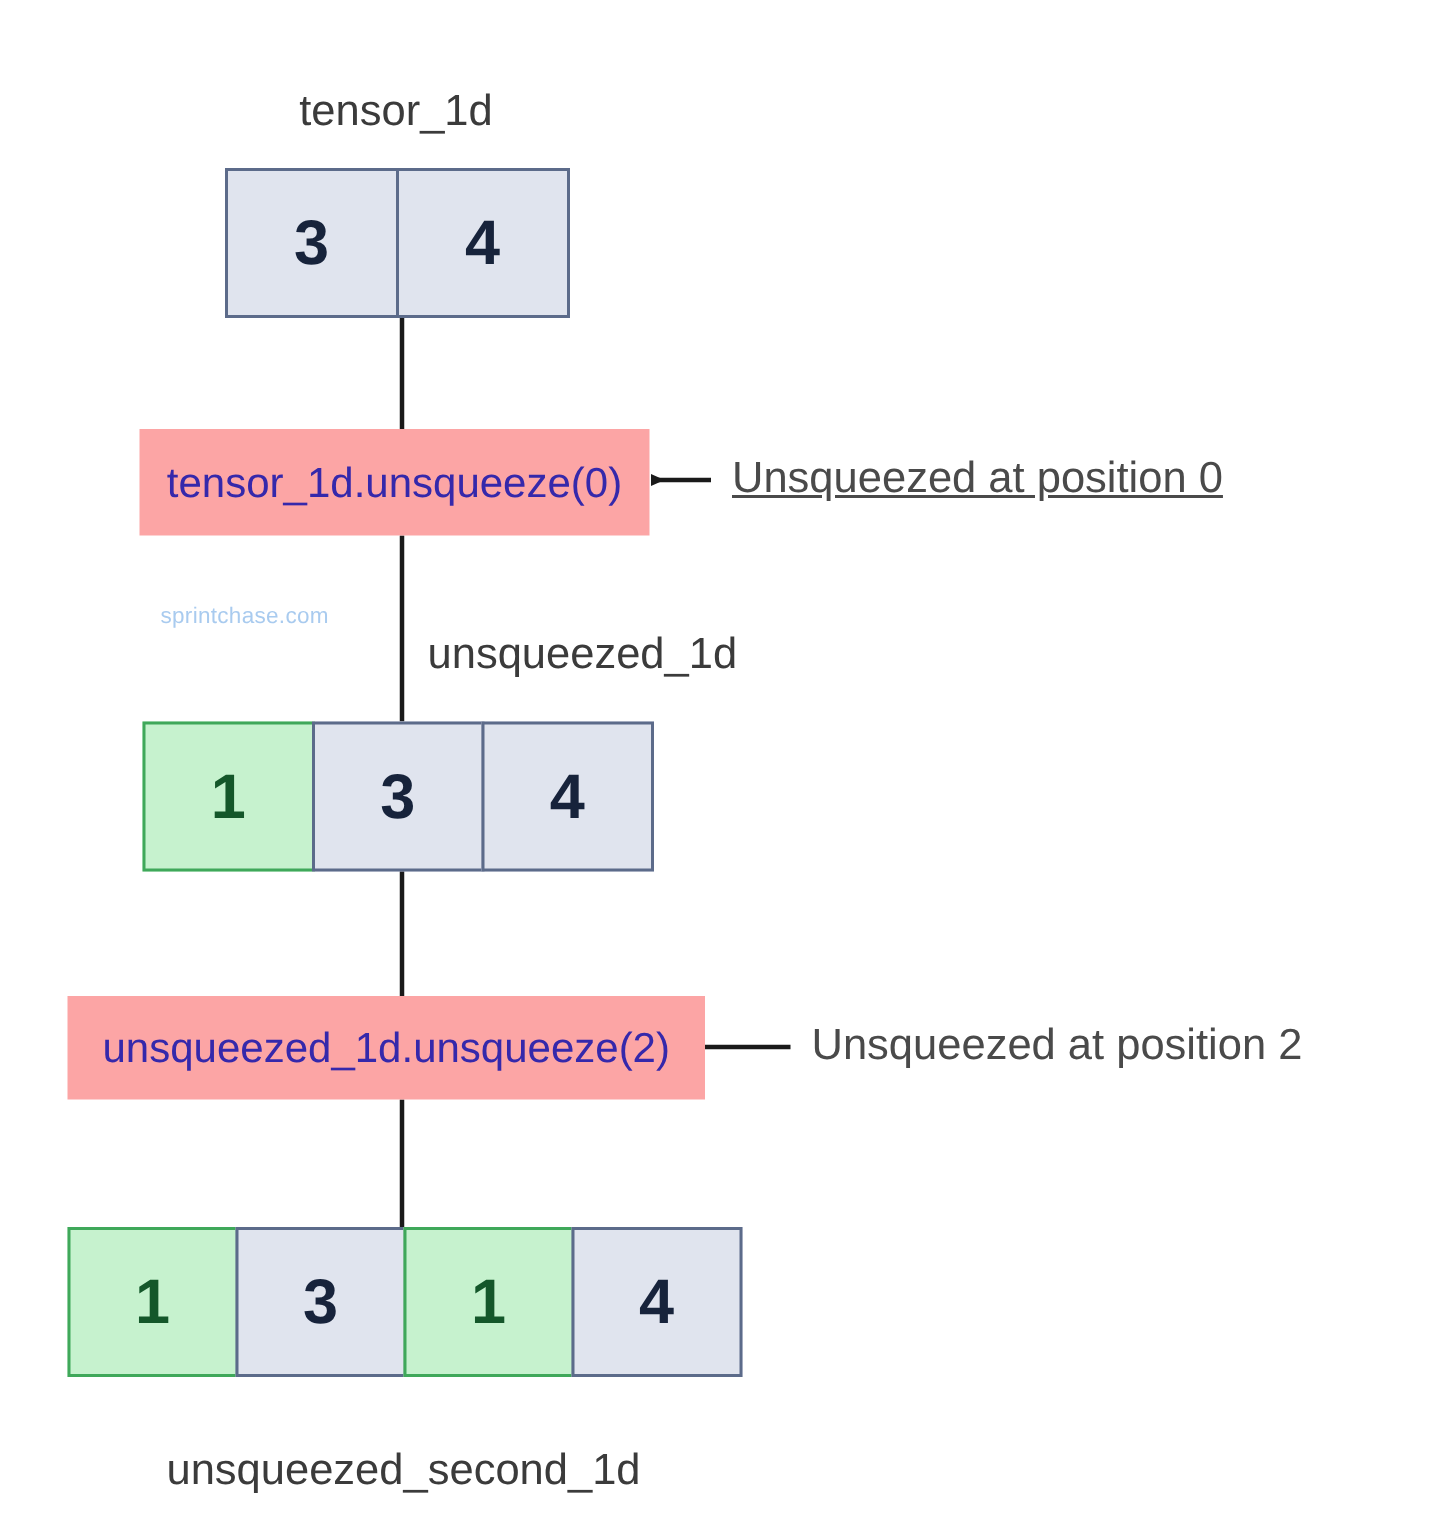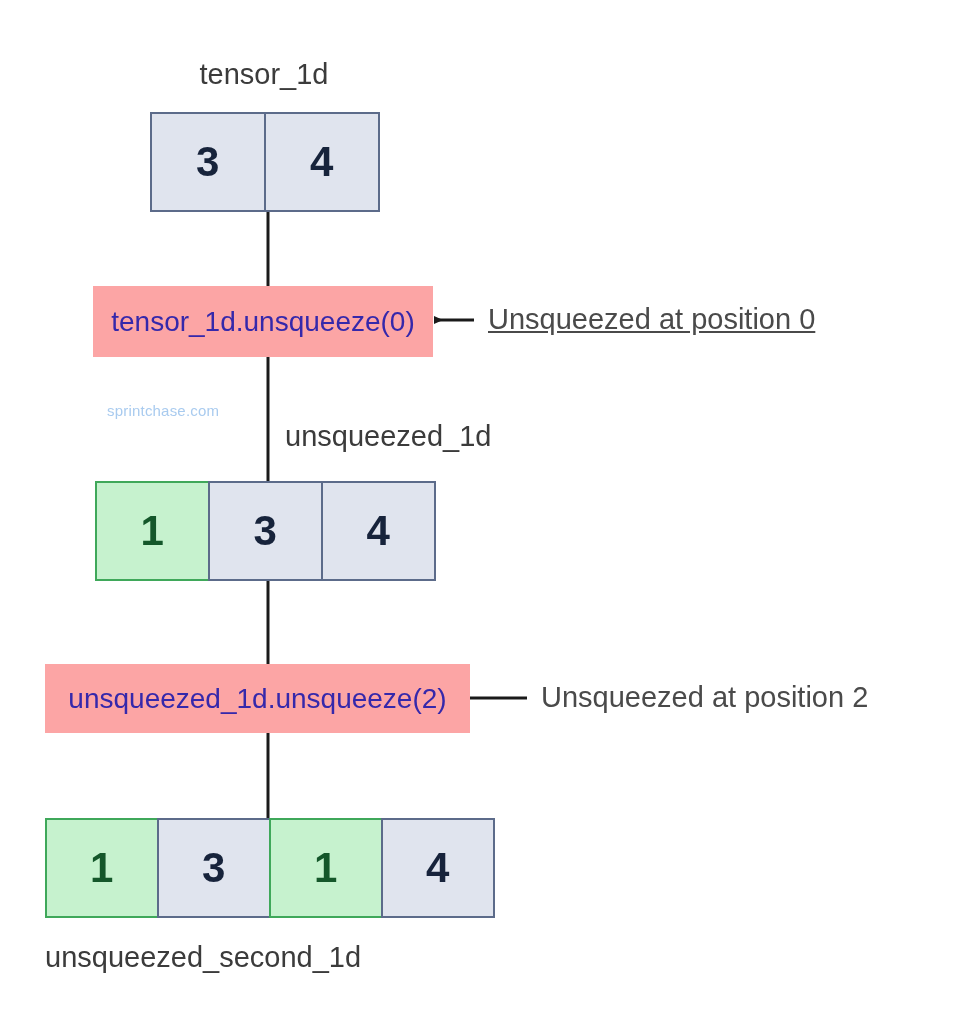--- a/index.html
+++ b/index.html
@@ -156,15 +156,15 @@
 
   <div class="annotation" style="left:541px; top:681px;">Unsqueezed at position 2</div>
 
   <div class="row" style="left:45px; top:818px;">
     <div class="cell green" style="width:114px; height:100px;">1</div>
     <div class="cell grey" style="width:114px; height:100px;">3</div>
     <div class="cell green" style="width:114px; height:100px;">1</div>
     <div class="cell grey" style="width:114px; height:100px;">4</div>
   </div>
 
-  <div class="caption" style="left:45px; top:941px; width:448px; ">unsqueezed_second_1d</div>
+  <div class="caption" style="left:45px; top:964px; width:448px; text-align:center;">unsqueezed_second_1d</div>
 
 </div>
 
 </body></html>

